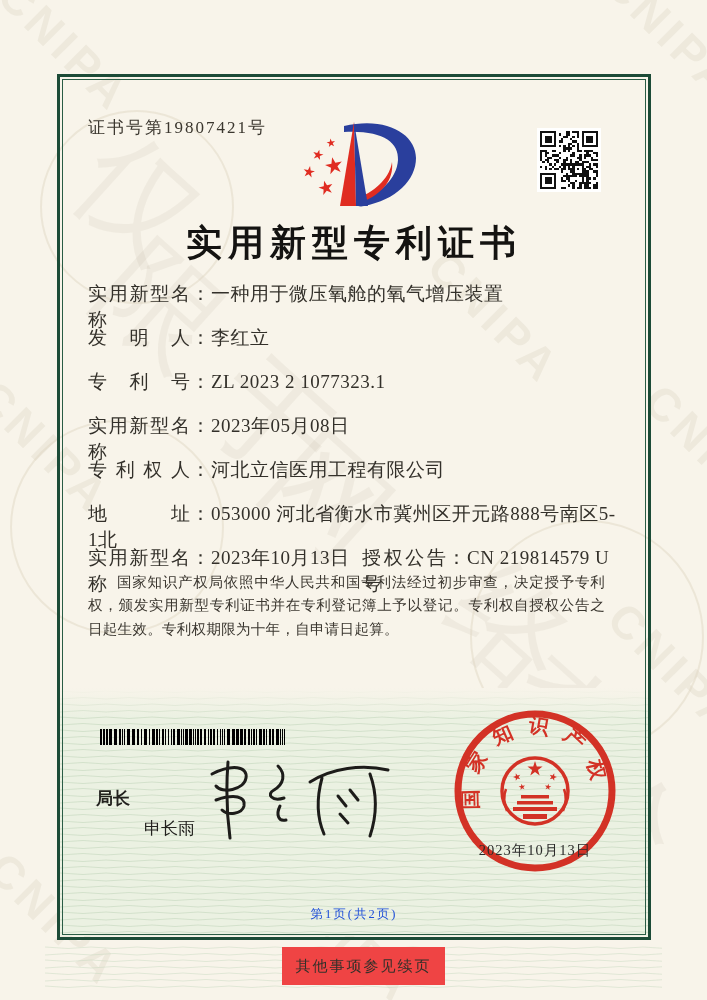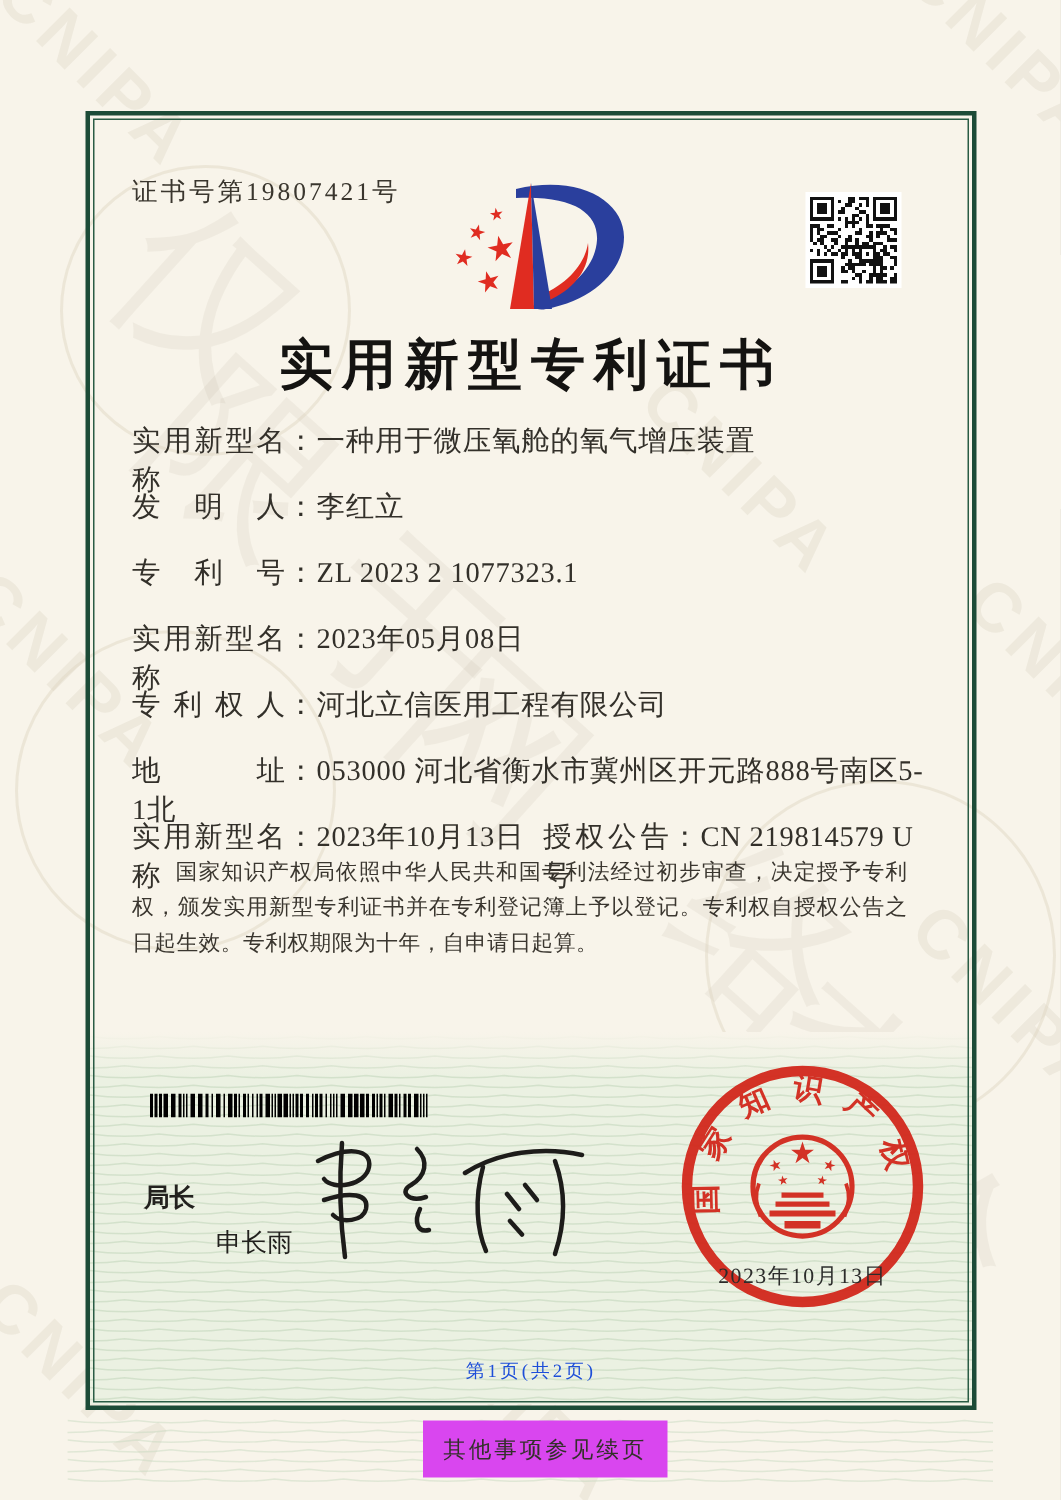--- a/index.html
+++ b/index.html
@@ -56,21 +56,21 @@
   .barcode{position:absolute;left:100px;top:729px;width:187px;height:16px;}
   .signer-title{position:absolute;left:96px;top:787px;font-size:17px;color:#22211e;
     font-family:"Liberation Sans","DejaVu Sans",sans-serif;font-weight:bold;}
   .signer-name{position:absolute;left:96px;top:817px;font-size:17px;color:#22211e;
     font-family:"Liberation Sans","DejaVu Sans",sans-serif;margin-left:48px;}
   .sign-svg{position:absolute;left:192px;top:748px;width:210px;height:96px;}
   .seal-svg{position:absolute;left:447px;top:703px;width:176px;height:176px;opacity:.95;}
   .page-info{position:absolute;left:57px;top:906px;width:594px;text-align:center;
     font-size:12.5px;letter-spacing:2px;color:#1d4ed8;}
   .cont-box{
-    position:absolute;left:282px;top:947px;width:163px;height:38px;background:#d946ef;
+    position:absolute;left:282px;top:947px;width:163px;height:38px;background:#ef4444;
     display:flex;align-items:center;justify-content:center;font-size:15px;letter-spacing:2px;color:#33302a;
   }
   .qr svg rect, .barcode svg rect{fill:#111;}
 </style>
 </head>
 <body>
 
 <div class="page">
 
   <div class="wm-layer" id="wm-layer">

